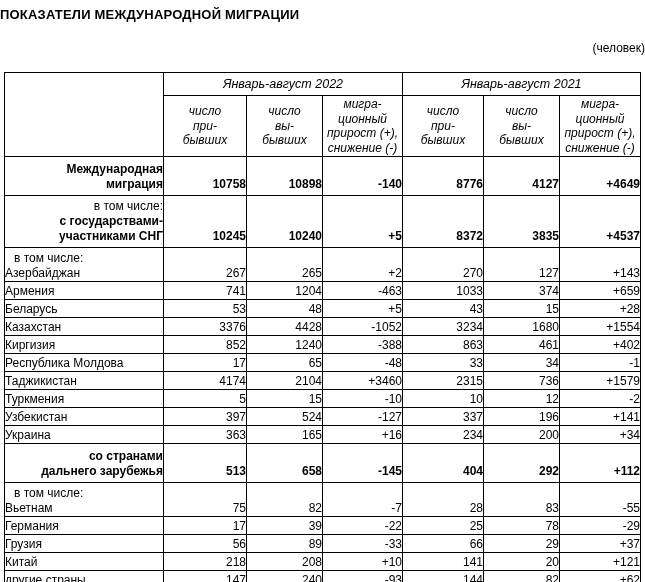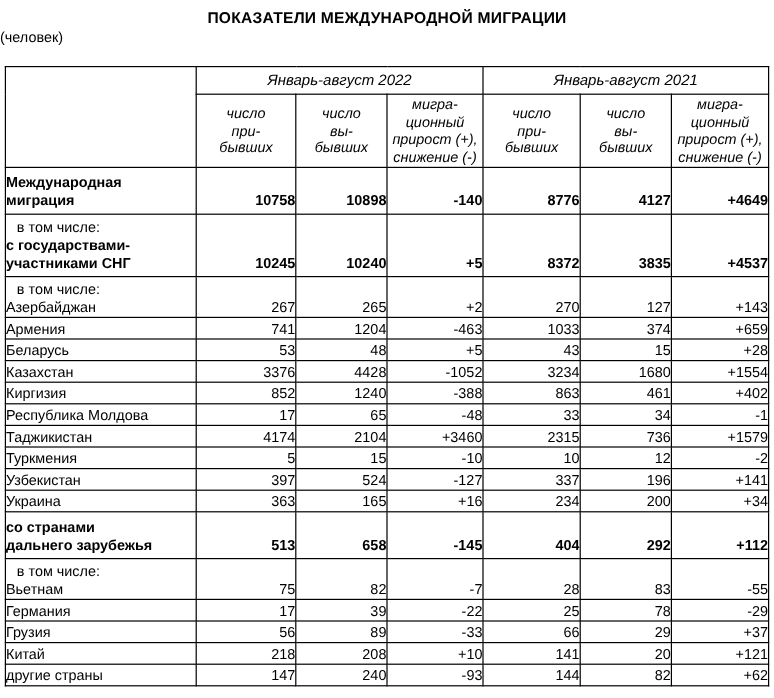--- a/index.html
+++ b/index.html
@@ -8,29 +8,29 @@
     background: #ffffff;
     width: 645px;
     height: 582px;
     overflow: hidden;
     font-family: "Liberation Sans", sans-serif;
     color: #000000;
   }
   .page { width: 645px; }
   .title {
     margin-top: 7px;
-    text-align: center;
+    text-align: left;
     font-size: 13px;
     font-weight: bold;
     letter-spacing: 0.2px;
   }
   .subtitle {
-    text-align: left;
+    text-align: right;
     font-size: 12px;
-    margin-top: 2px;
+    margin-top: 19px;
   }
   table.migr {
     border-collapse: collapse;
     table-layout: fixed;
     width: 637px;
     margin: 17px 0 0 4px;
     font-size: 12px;
     line-height: 15px;
   }
   table.migr th, table.migr td {
@@ -67,21 +67,21 @@
   td.label-cell .lab { white-space: pre-line; }
   td.label-cell .prefix {
     padding-left: 9px;
     font-weight: normal;
   }
   td.num {
     text-align: right;
     padding: 2px 21px 2px 0;
     height: 17px;
   }
-  tr.boldrow td { font-weight: bold; }
+  tr.boldrow td { font-weight: bold; text-align: right; }
   tr.boldrow td.num, tr.boldrow td.label-cell { padding-top: 5px; padding-bottom: 3px; }
   tr.prefixrow td.label-cell, tr.prefixrow td.num { padding-top: 3px; }
 </style>
 </head>
 <body>
 
 <div class="page">
   <div class="title">ПОКАЗАТЕЛИ МЕЖДУНАРОДНОЙ МИГРАЦИИ</div>
   <div class="subtitle">(человек)</div>
 

